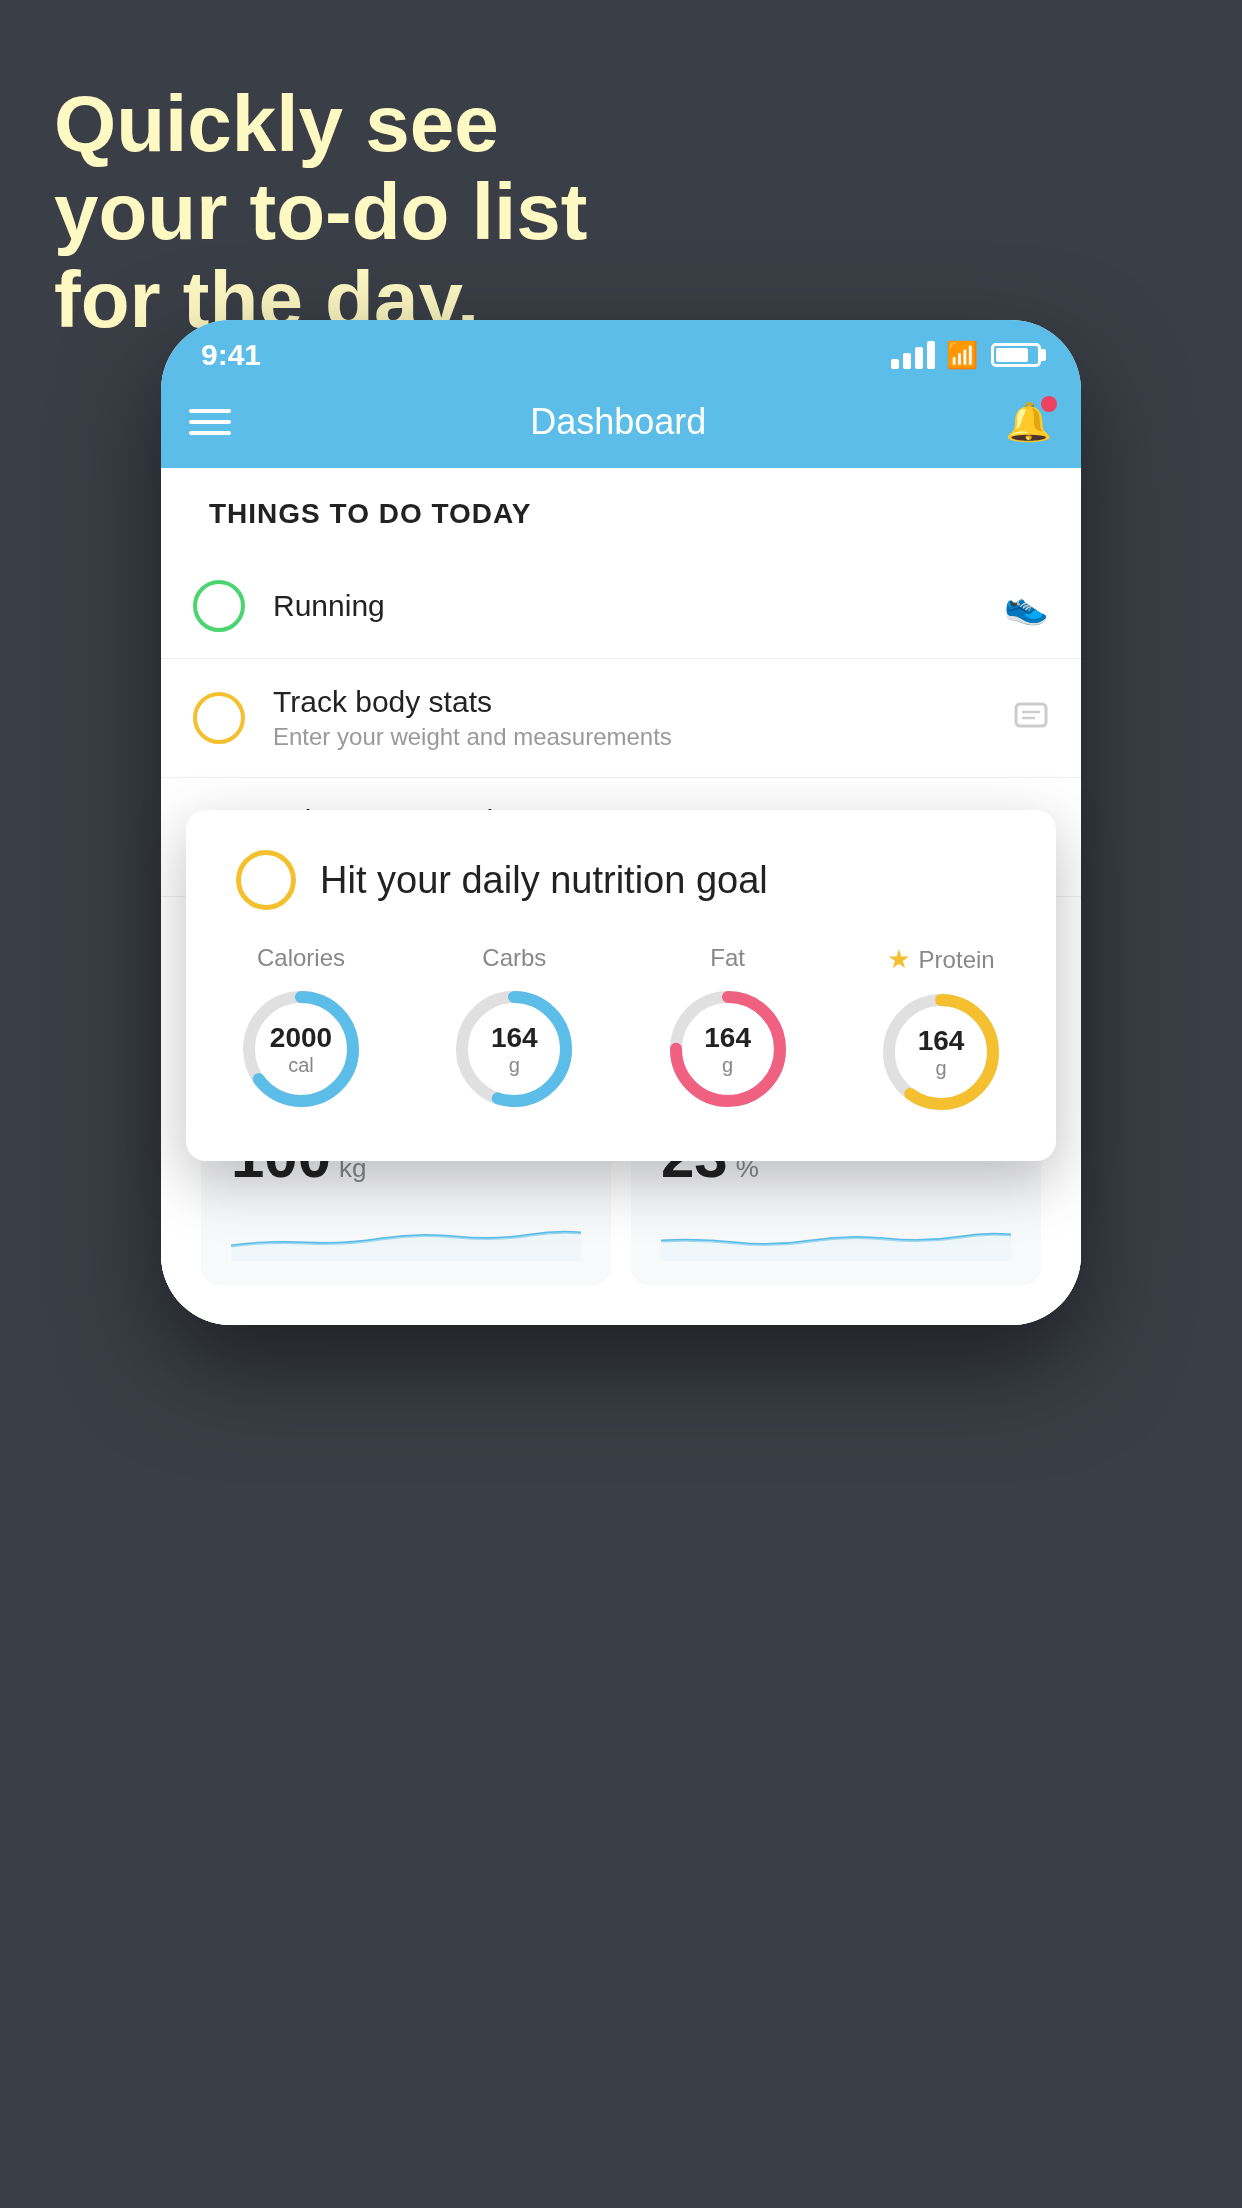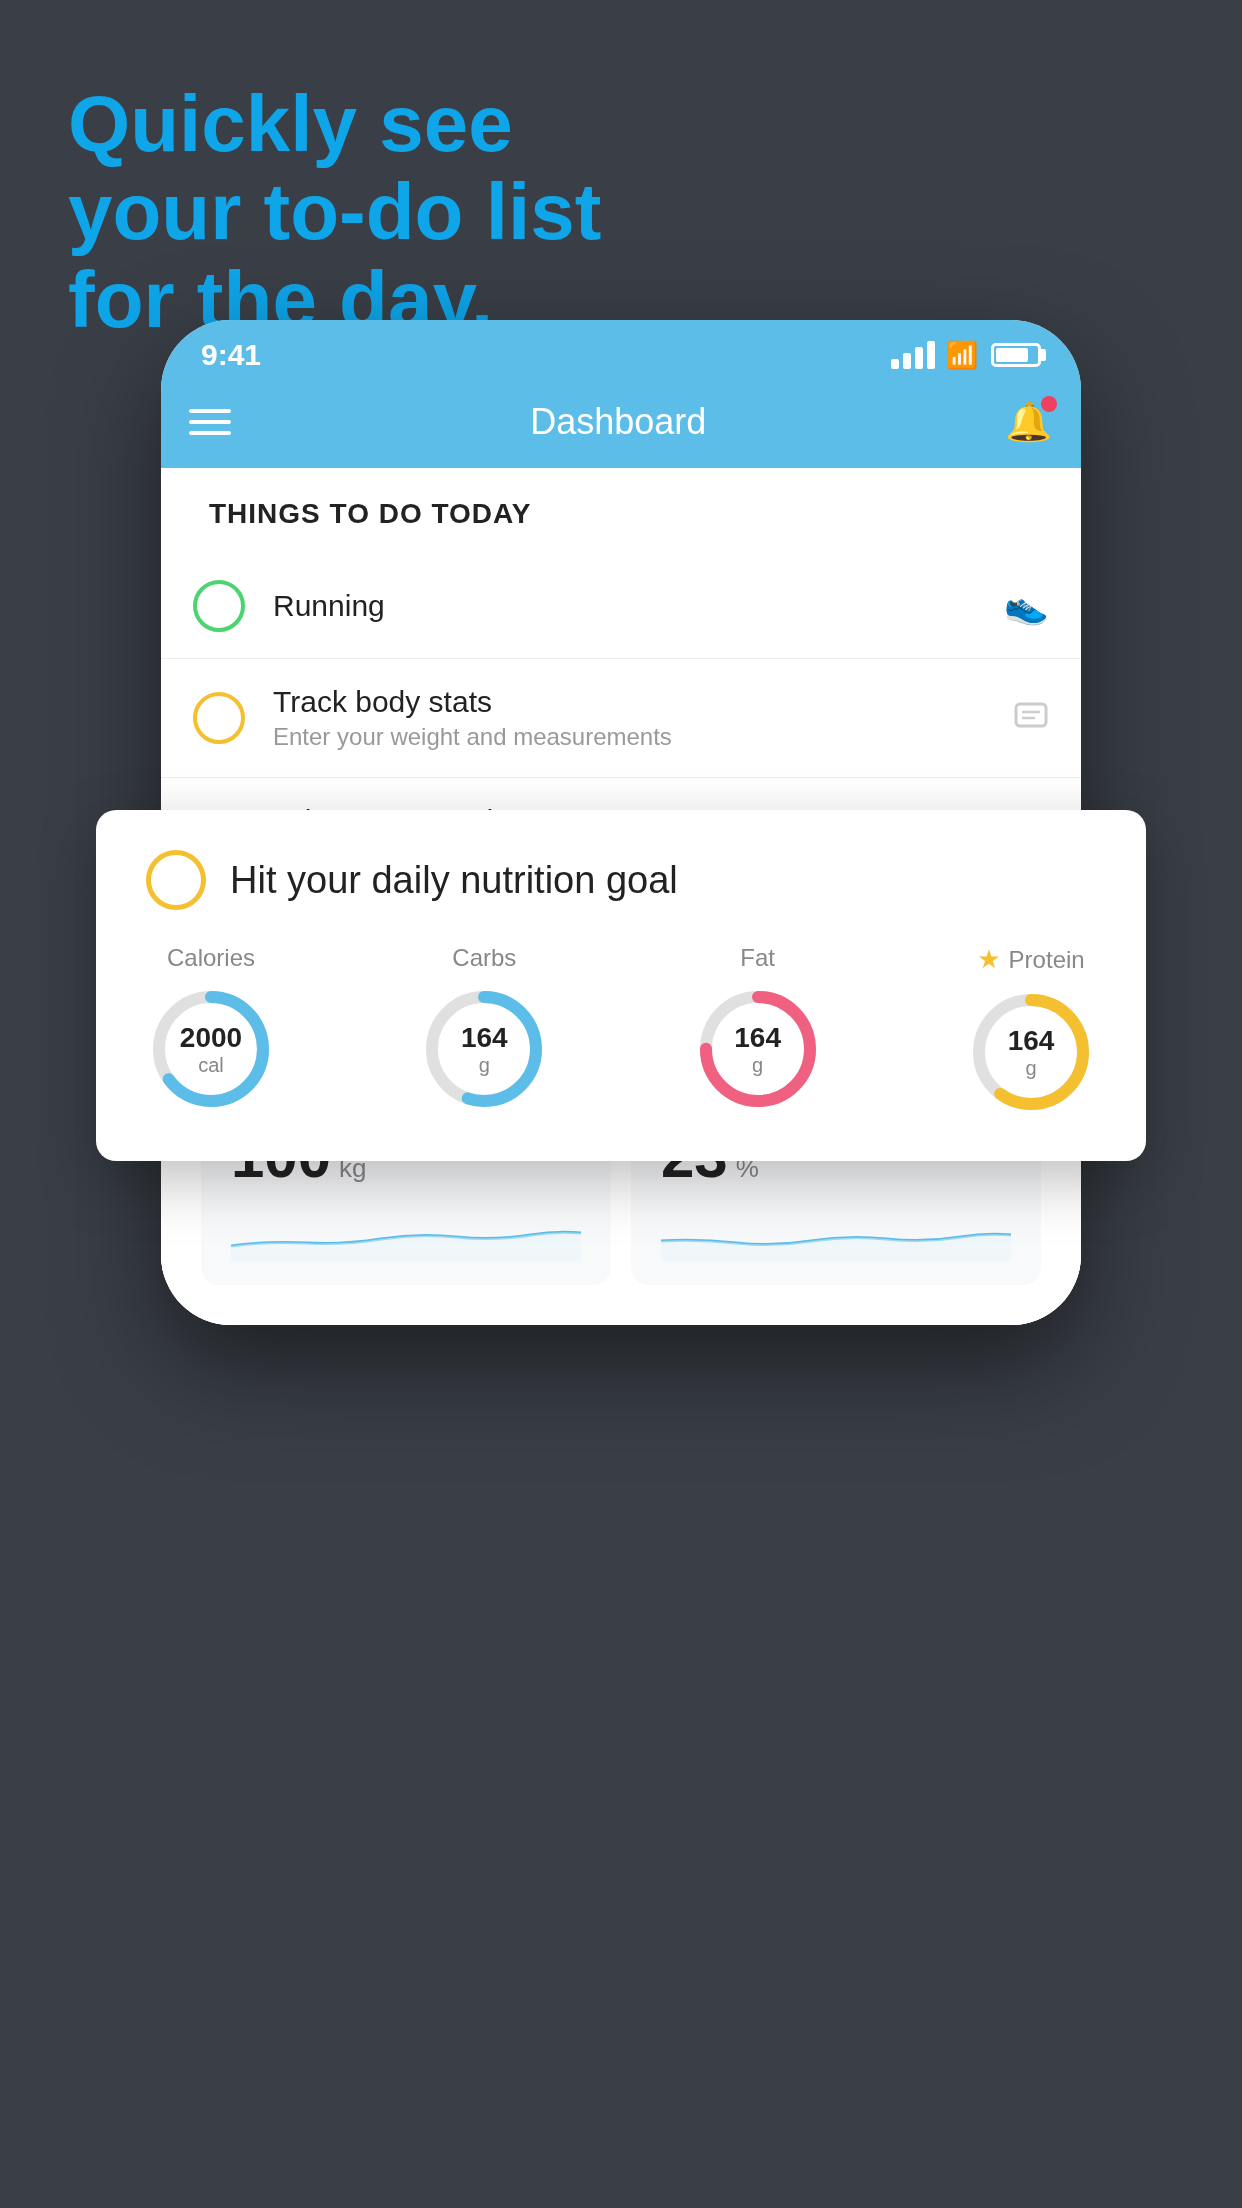--- a/index.html
+++ b/index.html
@@ -9,22 +9,22 @@
       background: #3a3f47;
       font-family: -apple-system, BlinkMacSystemFont, 'Helvetica Neue', Arial, sans-serif;
       overflow: hidden;
       position: relative;
     }
 
     
     .hero-text {
       position: absolute;
       top: 80px;
-      left: 68px;
-      color: #0ea5e9;
+      left: 54px;
+      color: #fef9c3;
       font-size: 80px;
       font-weight: 800;
       line-height: 1.1;
       z-index: 1;
     }
 
     
     .phone-frame {
       position: absolute;
       top: 320px;
@@ -151,21 +151,21 @@
       color: #222;
       padding: 0 48px 24px;
     }
 
     
     .floating-card {
       position: absolute;
       top: 810px;
       left: 50%;
       transform: translateX(-50%);
-      width: 1050px;
+      width: 870px;
       background: white;
       border-radius: 20px;
       padding: 40px 50px 44px;
       box-shadow: 0 20px 60px rgba(0,0,0,0.25);
       z-index: 10;
     }
 
     .card-header {
       display: flex;
       align-items: center;

